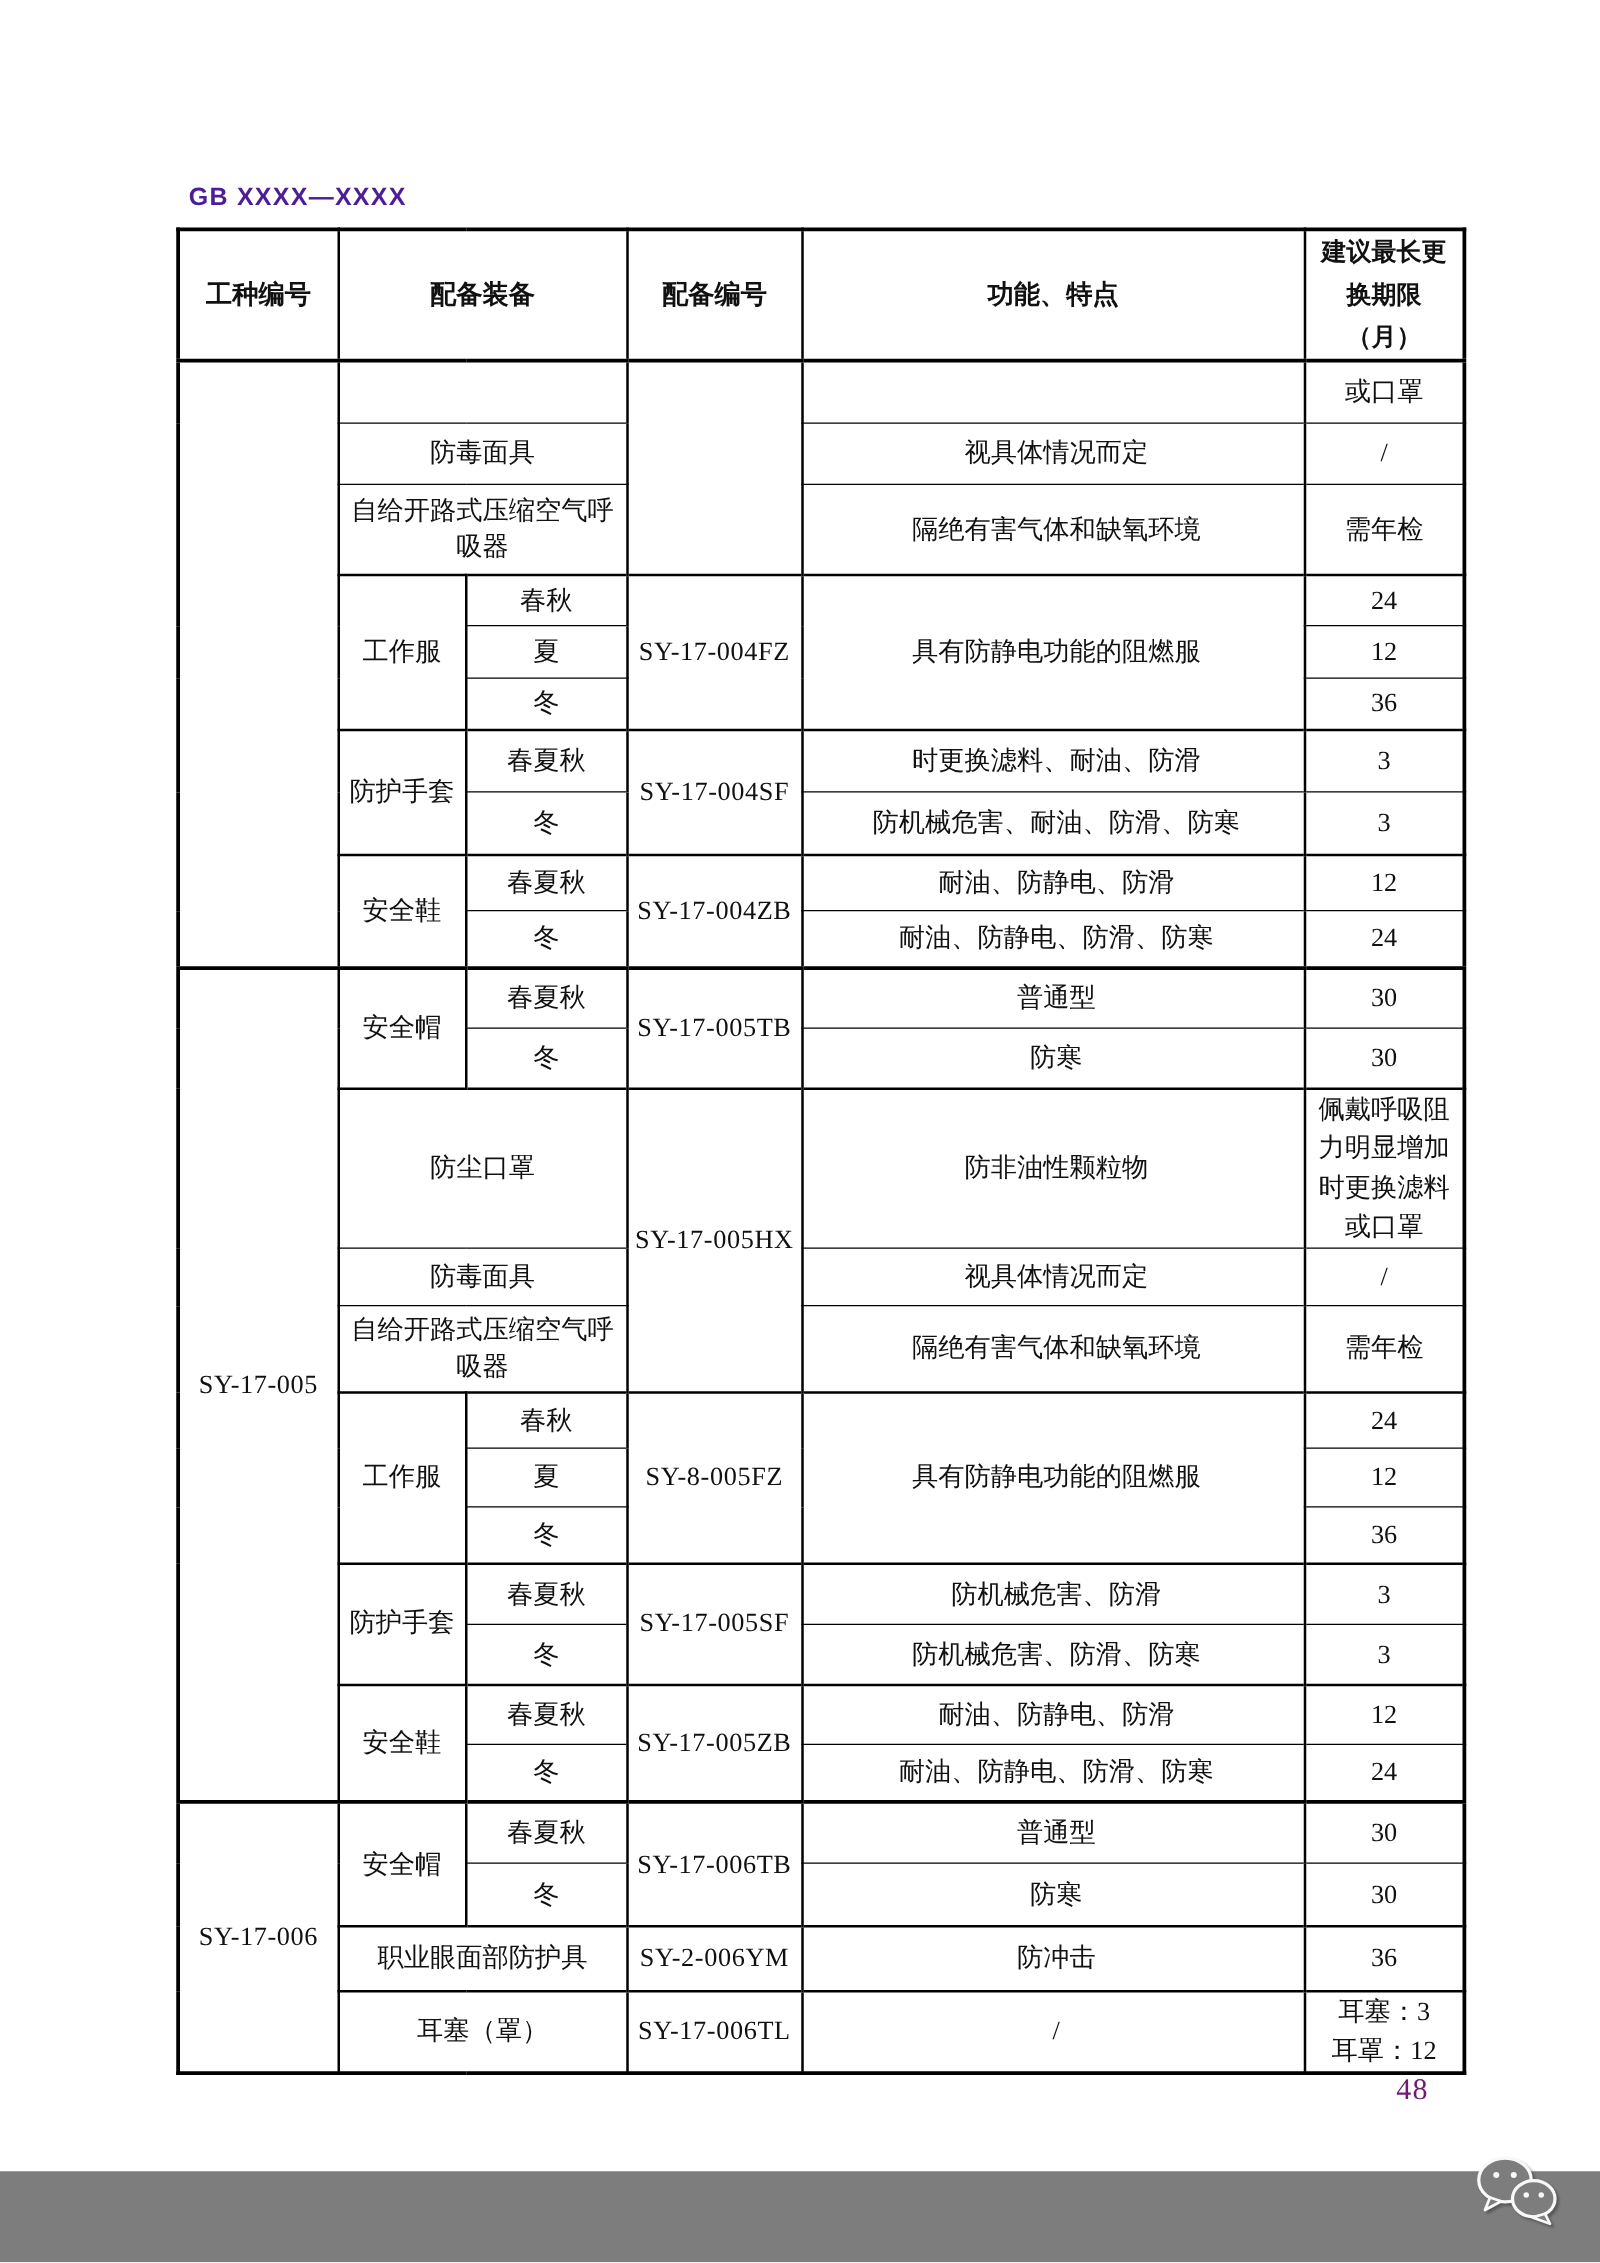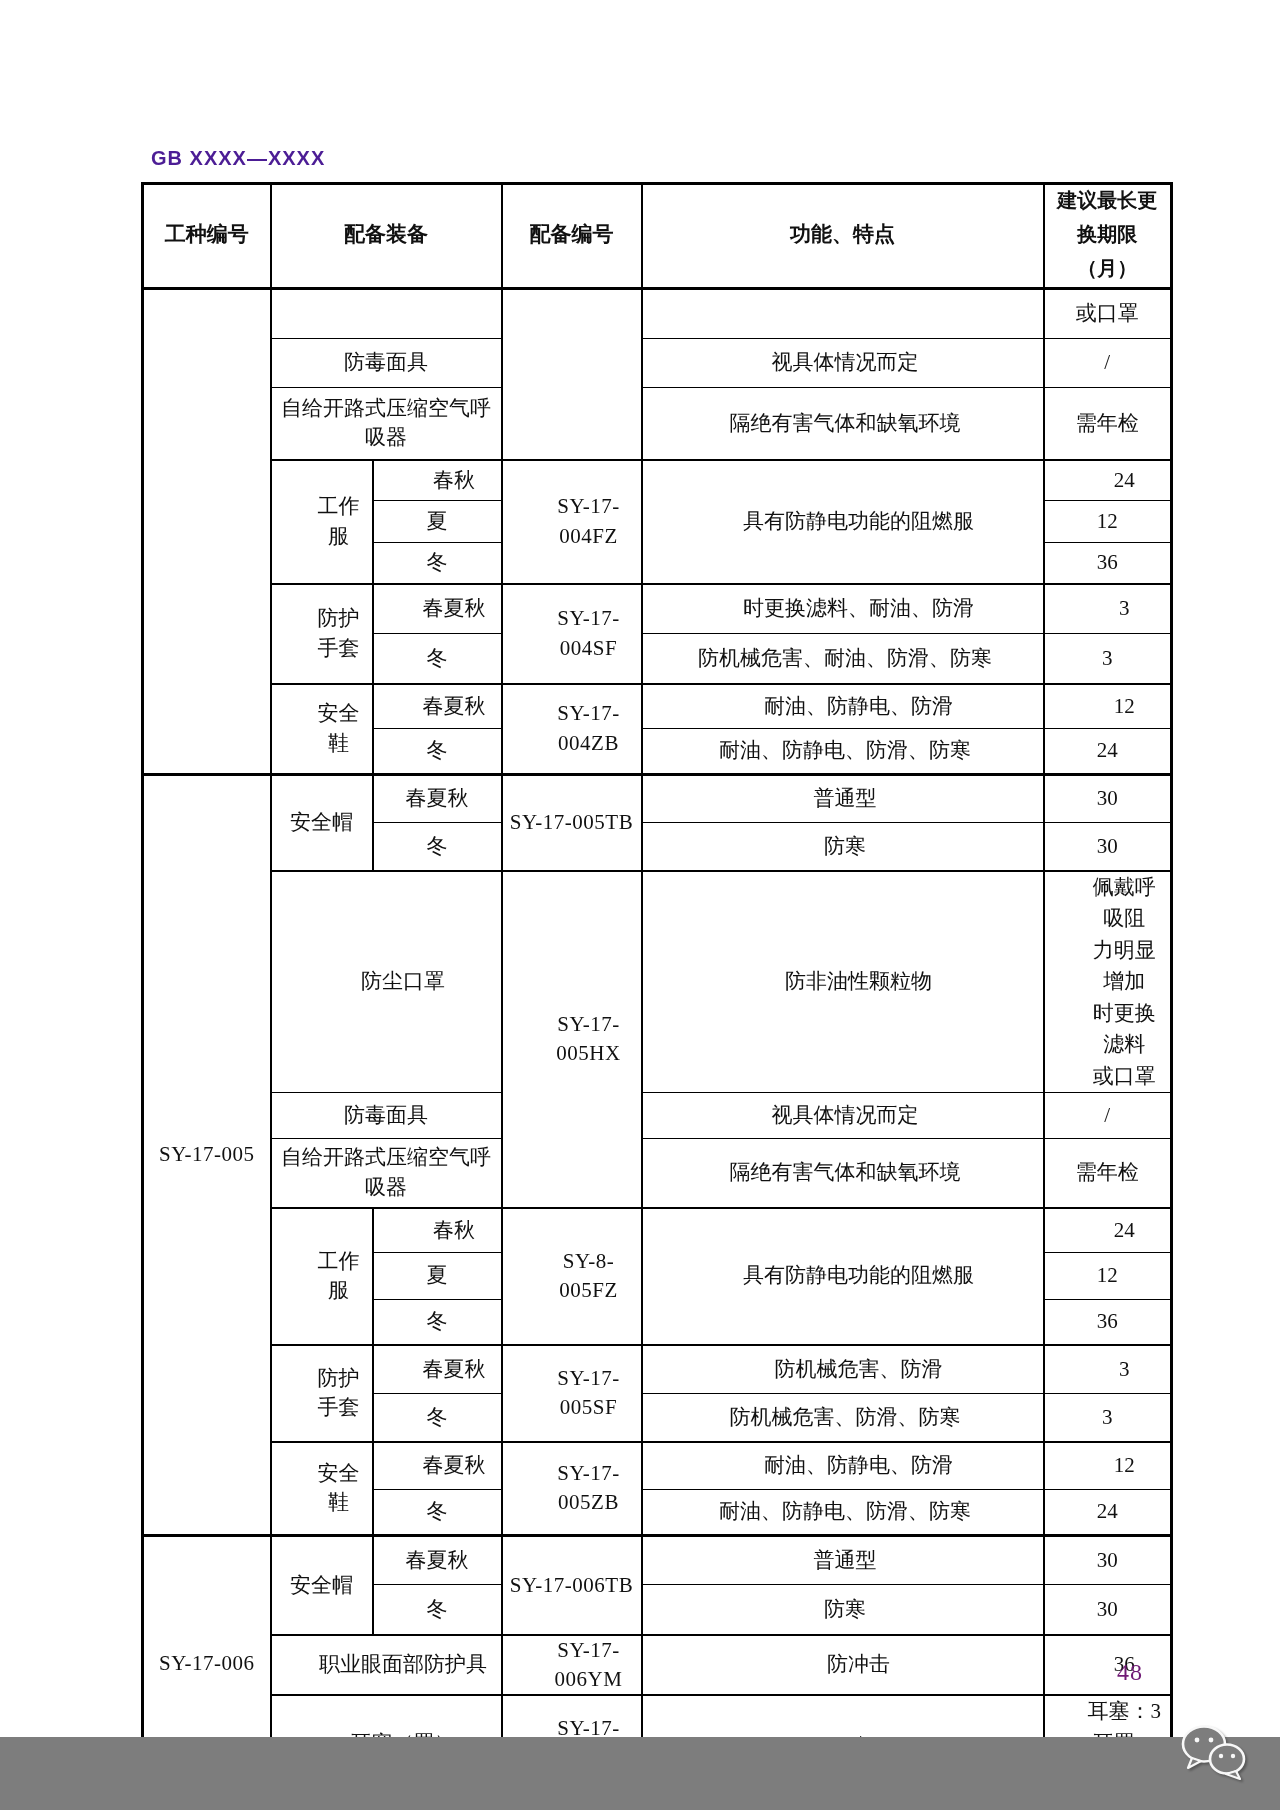--- a/index.html
+++ b/index.html
@@ -23,29 +23,29 @@
   }
   table.ppe th, table.ppe td{
     border:1.5px solid #000;
     border-left-width:2px;border-right-width:2px;
     padding:0 4px;
     text-align:center;vertical-align:middle;
     font-size:21px;color:#111;line-height:1.4;
     overflow:hidden;
   }
   table.ppe thead th{
-    font-family:Liberation Mono, monospace;
+    font-family:Liberation Sans, sans-serif;
     font-weight:bold;font-size:21px;
     border-bottom-width:3px;
   }
   table.ppe thead th.pre{font-size:20px;line-height:1.7;}
   table.ppe td.fn{text-align:center;padding-left:11px;padding-right:6px;}
   table.ppe td.code{letter-spacing:0.5px;}
   table.ppe .pre{white-space:pre-line;line-height:1.5;}
-  table.ppe tr.thick td{border-top-width:2.5px;padding-left:38px;}
+  table.ppe tr.thick td{border-top-width:2.5px;}
   table.ppe tr.block td{border-top-width:3.5px;}
   .page-num{
     position:absolute;left:1117px;top:1659px;
     font-size:24px;color:#701a75;letter-spacing:1px;
   }
   .footer-band{
     position:absolute;left:0;top:1737px;width:1280px;height:73px;
     background:#7d7d7d;
   }
   .watermark{
@@ -220,21 +220,21 @@
           <td class="fn">普通型</td>
           <td>30</td>
         </tr>
         <tr style="height: 50px;">
           <td>冬</td>
           <td class="fn">防寒</td>
           <td>30</td>
         </tr>
         <tr class="thick" style="height: 52px;">
           <td colspan="2">职业眼面部防护具</td>
-          <td class="code">SY-17-006YM</td>
+          <td class="code">SY-2-006YM</td>
           <td class="fn">防冲击</td>
           <td>36</td>
         </tr>
         <tr class="thick" style="height: 55px;">
           <td colspan="2">耳塞（罩）</td>
           <td class="code">SY-17-006TL</td>
           <td class="fn">/</td>
           <td class="pre">耳塞：3
 耳罩：12</td>
         </tr>

